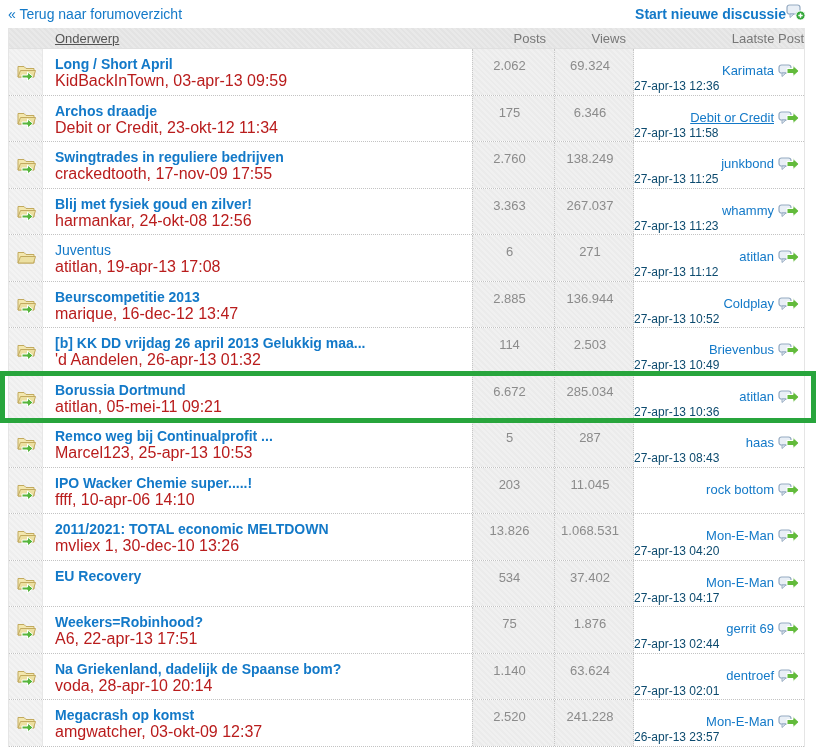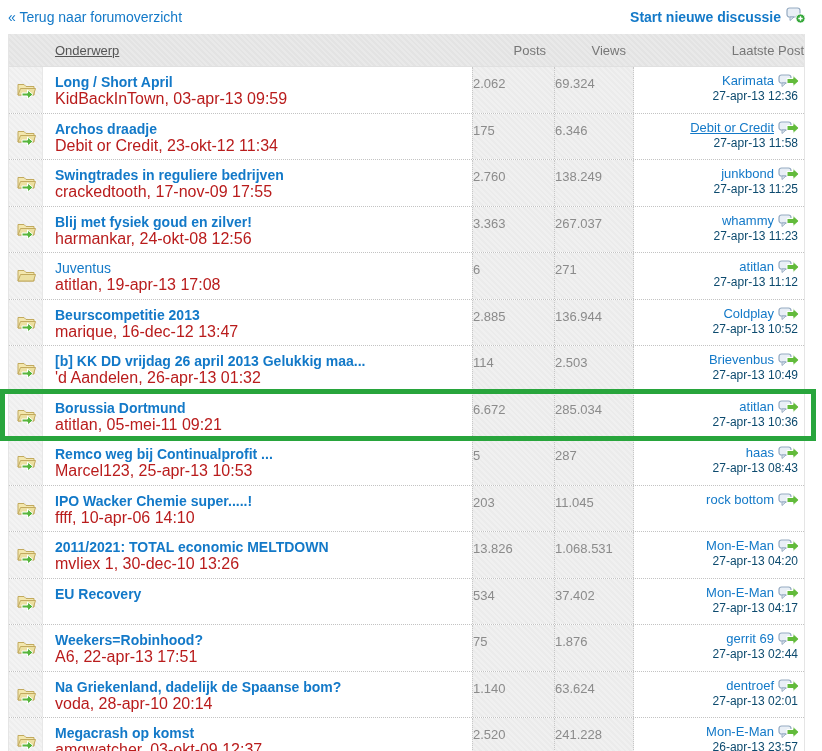--- a/index.html
+++ b/index.html
@@ -3,37 +3,37 @@
 <meta charset="utf-8">
 <style>
   * { margin:0; padding:0; box-sizing:border-box; }
   html,body { background:#fff; }
   body {
     width:822px; height:751px; overflow:hidden; position:relative;
     font-family:"Liberation Sans", sans-serif;
   }
   
   .topbar {
-    height:34px; display:flex; align-items:center; justify-content:space-between;
+    height:28px; display:flex; align-items:center; justify-content:space-between;
     padding:0 16px 0 8px;
   }
   .back-link { color:#1379c8; font-size:14px; text-decoration:none; cursor:pointer; }
-  .new-discussion { display:flex; align-items:center; gap:5px; cursor:pointer; }
+  .new-discussion { display:flex; align-items:center; cursor:pointer; }
   .new-discussion a { color:#1379c8; font-size:14px; font-weight:bold; text-decoration:none; }
   
   .table-wrap {
     margin:0 0 0 8px; width:797px;
     border-left:1px solid #e5e5e5; border-right:1px solid #e5e5e5;
   }
   .grid-row {
     display:grid;
     grid-template-columns:34px 1fr 82px 80px 170px;
   }
   .thead {
-    height:33px; align-items:center;
+    height:21px; align-items:center;
     background:repeating-linear-gradient(45deg,#e9e9e9 0 2px,#e3e3e3 2px 4px);
     color:#777; font-size:13px;
     border-bottom:1px solid #e0e0e0;
   }
   .th { white-space:nowrap; }
   .th-topic { padding-left:12px; color:#555; text-decoration:underline; cursor:pointer; }
   .th-right { text-align:right; padding-right:8px; }
   .th-last { text-align:right; padding-right:0; }
   .row { height:46.5px; border-bottom:1px dotted #c3c3c3; position:relative; }
   .cell { height:100%; }
@@ -47,25 +47,25 @@
   .topic-cell { padding:6px 8px 0 12px; overflow:hidden; white-space:nowrap; }
   .title {
     color:#1379c8; font-size:14px; font-weight:bold; text-decoration:none;
     cursor:pointer; display:inline-block; line-height:18px;
   }
   .title.regular { font-weight:normal; }
   .starter { color:#b91c1c; font-size:16px; line-height:15px; }
   .num-cell {
     background:repeating-linear-gradient(45deg,#f0f0f0 0 2px,#ebebeb 2px 4px);
     border-left:1px dotted #c7c7c7;
-    text-align:left; padding:9px 8px 15px 0;
+    text-align:center; padding:9px 8px 15px 0;
     color:#8b8b8b; font-size:13px;
   }
   .views-cell { border-right:1px dotted #c7c7c7; }
-  .last-cell { text-align:right; padding:6px 4px 0 0; }
+  .last-cell { text-align:left; padding:14px 4px 0 0; }
   .last-line { display:flex; align-items:center; justify-content:flex-end; gap:4px; }
   .lastuser { color:#1379c8; font-size:13px; text-decoration:none; cursor:pointer; line-height:16px; }
   .lastuser.underlined { text-decoration:underline; }
   .bubble-icon { display:inline-block; width:22px; height:14px; cursor:pointer; }
   .lastdate { color:#0c4a6e; font-size:12px; line-height:15px; padding-right:2px; }
   
   .overlay {
     display:none; position:absolute; z-index:5; pointer-events:none;
     left:-9px; right:-12px; top:-4px; bottom:-3px;
     border:5px solid #28a53c;

